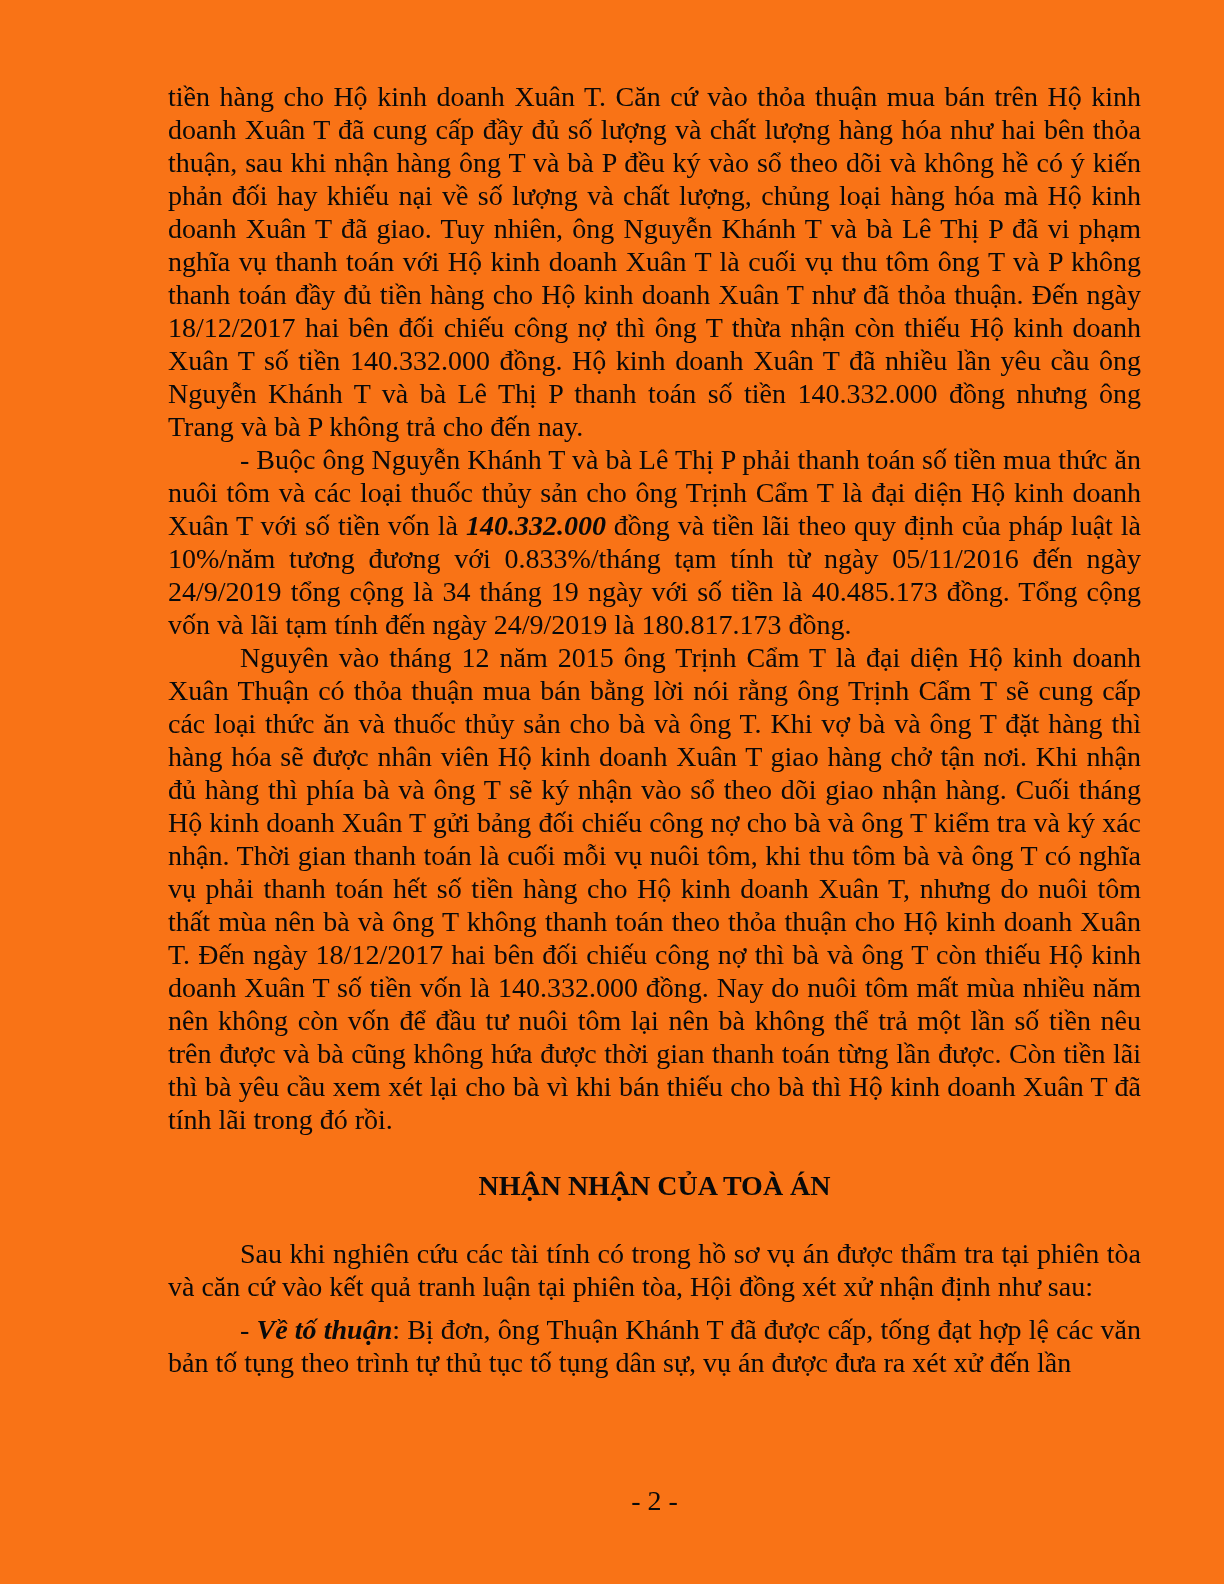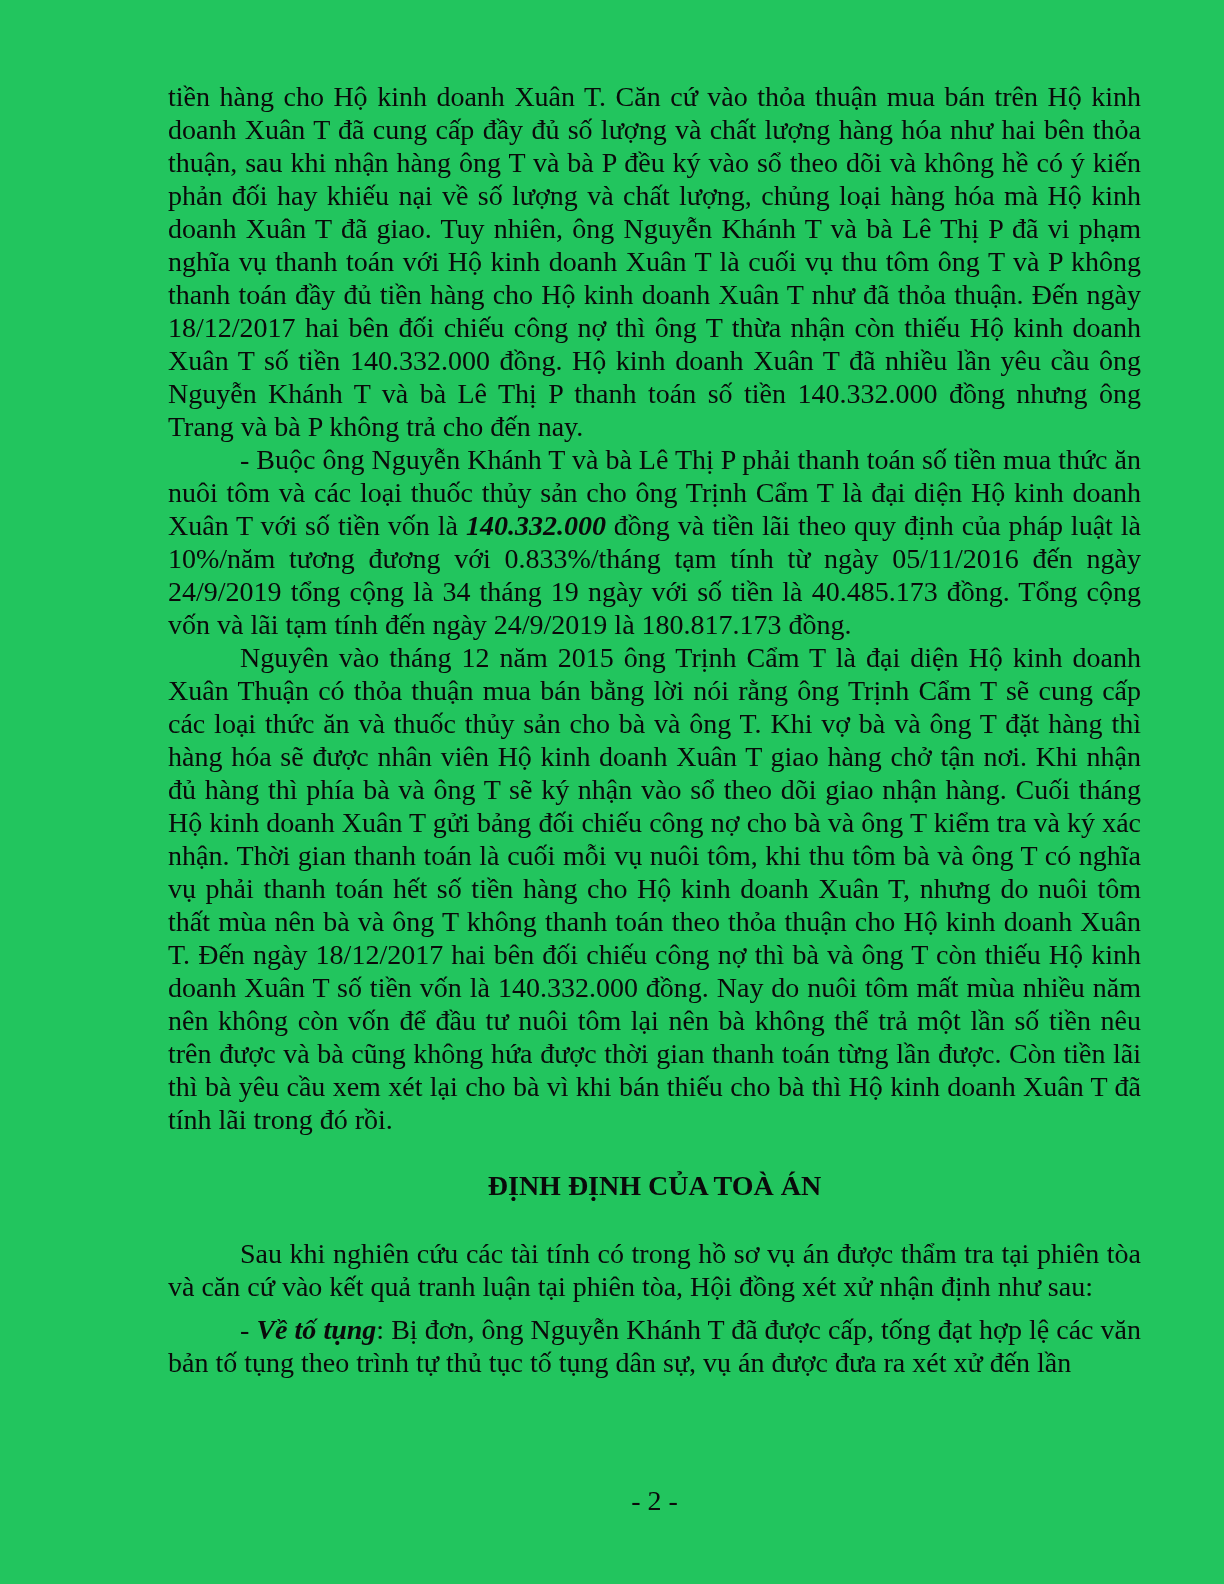--- a/index.html
+++ b/index.html
@@ -4,21 +4,21 @@
 <style>
   html, body {
     margin: 0;
     padding: 0;
     background: #ffffff;
   }
   .page {
     position: relative;
     width: 1224px;
     height: 1584px;
-    background: #22c55e;
+    background: #f97316;
     overflow: hidden;
   }
   .text-block {
     position: absolute;
     left: 168px;
     top: 80px;
     width: 973px;
     font-family: "Liberation Serif", "DejaVu Serif", serif;
     font-size: 28px;
     line-height: 33px;
@@ -65,23 +65,23 @@
   <div class="text-block">
 
     <p><span>tiền hàng cho Hộ kinh doanh Xuân T. Căn cứ vào thỏa thuận mua bán trên Hộ kinh doanh Xuân T đã cung cấp đầy đủ số lượng và chất lượng hàng hóa như hai bên thỏa thuận, sau khi nhận hàng ông T và bà P đều ký vào sổ theo dõi và không hề có ý kiến phản đối hay khiếu nại về số lượng và chất lượng, chủng loại hàng hóa mà Hộ kinh doanh Xuân T đã giao. Tuy nhiên, ông Nguyễn Khánh T và bà Lê Thị P đã vi phạm nghĩa vụ thanh toán với Hộ kinh doanh Xuân T là cuối vụ thu tôm ông T và  P không thanh toán đầy đủ tiền hàng cho Hộ kinh doanh Xuân T như đã thỏa thuận. Đến ngày 18/12/2017 hai bên đối chiếu công nợ thì ông T thừa nhận còn thiếu Hộ kinh doanh Xuân T số tiền 140.332.000 đồng. Hộ kinh doanh Xuân T đã nhiều lần yêu cầu ông Nguyễn Khánh T và bà Lê Thị P thanh toán số tiền 140.332.000 đồng  nhưng ông Trang và bà P không trả cho đến nay.</span></p>
 
 
     <p class="indent"><span>-  Buộc ông Nguyễn Khánh T và bà Lê Thị P phải thanh toán số tiền mua thức ăn nuôi tôm và các loại thuốc thủy sản cho ông Trịnh Cẩm T là đại diện Hộ kinh doanh Xuân T  với số tiền vốn là </span><span class="bold">140.332.000</span><span> đồng và tiền lãi theo quy định của pháp luật là 10%/năm tương đương với 0.833%/tháng tạm tính từ ngày 05/11/2016  đến ngày 24/9/2019 tổng cộng là 34 tháng 19 ngày với số tiền là 40.485.173 đồng. Tổng cộng vốn và lãi tạm tính đến ngày 24/9/2019 là 180.817.173 đồng.</span></p>
 
 
     <p class="indent"><span>Nguyên vào tháng 12 năm 2015 ông Trịnh Cẩm T là đại diện Hộ kinh doanh Xuân Thuận có thỏa thuận mua bán bằng lời nói rằng ông Trịnh Cẩm T sẽ cung cấp các loại thức ăn và thuốc thủy sản cho bà và ông T. Khi vợ bà và ông T  đặt hàng thì hàng hóa sẽ được nhân viên Hộ kinh doanh Xuân T giao hàng chở tận nơi. Khi nhận đủ hàng thì phía  bà và ông T sẽ ký nhận vào sổ theo dõi giao nhận hàng. Cuối tháng Hộ kinh doanh Xuân T gửi bảng đối chiếu công nợ cho bà và ông T kiểm tra và ký xác nhận. Thời gian thanh toán là cuối mỗi vụ nuôi tôm, khi thu tôm bà và ông T có nghĩa vụ phải thanh toán hết số tiền hàng cho Hộ kinh doanh Xuân T, nhưng do nuôi tôm thất mùa nên bà và ông T không thanh toán theo thỏa thuận cho Hộ kinh doanh Xuân T. Đến ngày 18/12/2017 hai bên đối chiếu công nợ thì bà và ông T còn thiếu Hộ kinh doanh Xuân T số tiền vốn là 140.332.000 đồng. Nay do nuôi tôm mất mùa nhiều năm nên không còn vốn để đầu tư nuôi tôm lại nên bà không thể  trả một lần số tiền nêu trên được và bà cũng không hứa được thời gian thanh toán từng lần được. Còn tiền lãi thì bà yêu cầu xem xét lại cho bà vì khi bán thiếu cho bà thì Hộ kinh doanh Xuân T đã tính lãi trong đó rồi.</span></p>
 
-    <p class="heading"><span>ĐỊNH ĐỊNH CỦA TOÀ ÁN</span></p>
+    <p class="heading"><span>NHẬN NHẬN CỦA TOÀ ÁN</span></p>
 
     <p class="indent"><span>Sau khi nghiên cứu các tài tính có trong hồ sơ vụ án được thẩm tra tại phiên tòa và căn cứ vào kết quả tranh luận tại phiên tòa, Hội đồng xét xử nhận định như sau:</span></p>
 
-    <p class="indent mt-small"><span>- </span><span class="bold-italic">Về tố tụng</span><span>: Bị đơn, ông Nguyễn Khánh T đã được cấp, tống đạt hợp lệ các văn bản tố tụng theo trình tự thủ tục tố tụng dân sự, vụ án được đưa ra xét xử đến lần</span></p>
+    <p class="indent mt-small"><span>- </span><span class="bold-italic">Về tố thuận</span><span>: Bị đơn, ông Thuận Khánh T đã được cấp, tống đạt hợp lệ các văn bản tố tụng theo trình tự thủ tục tố tụng dân sự, vụ án được đưa ra xét xử đến lần</span></p>
 
   </div>
 
   <div class="footer">- 2 -</div>
 
 </div>
 
 </body></html>

